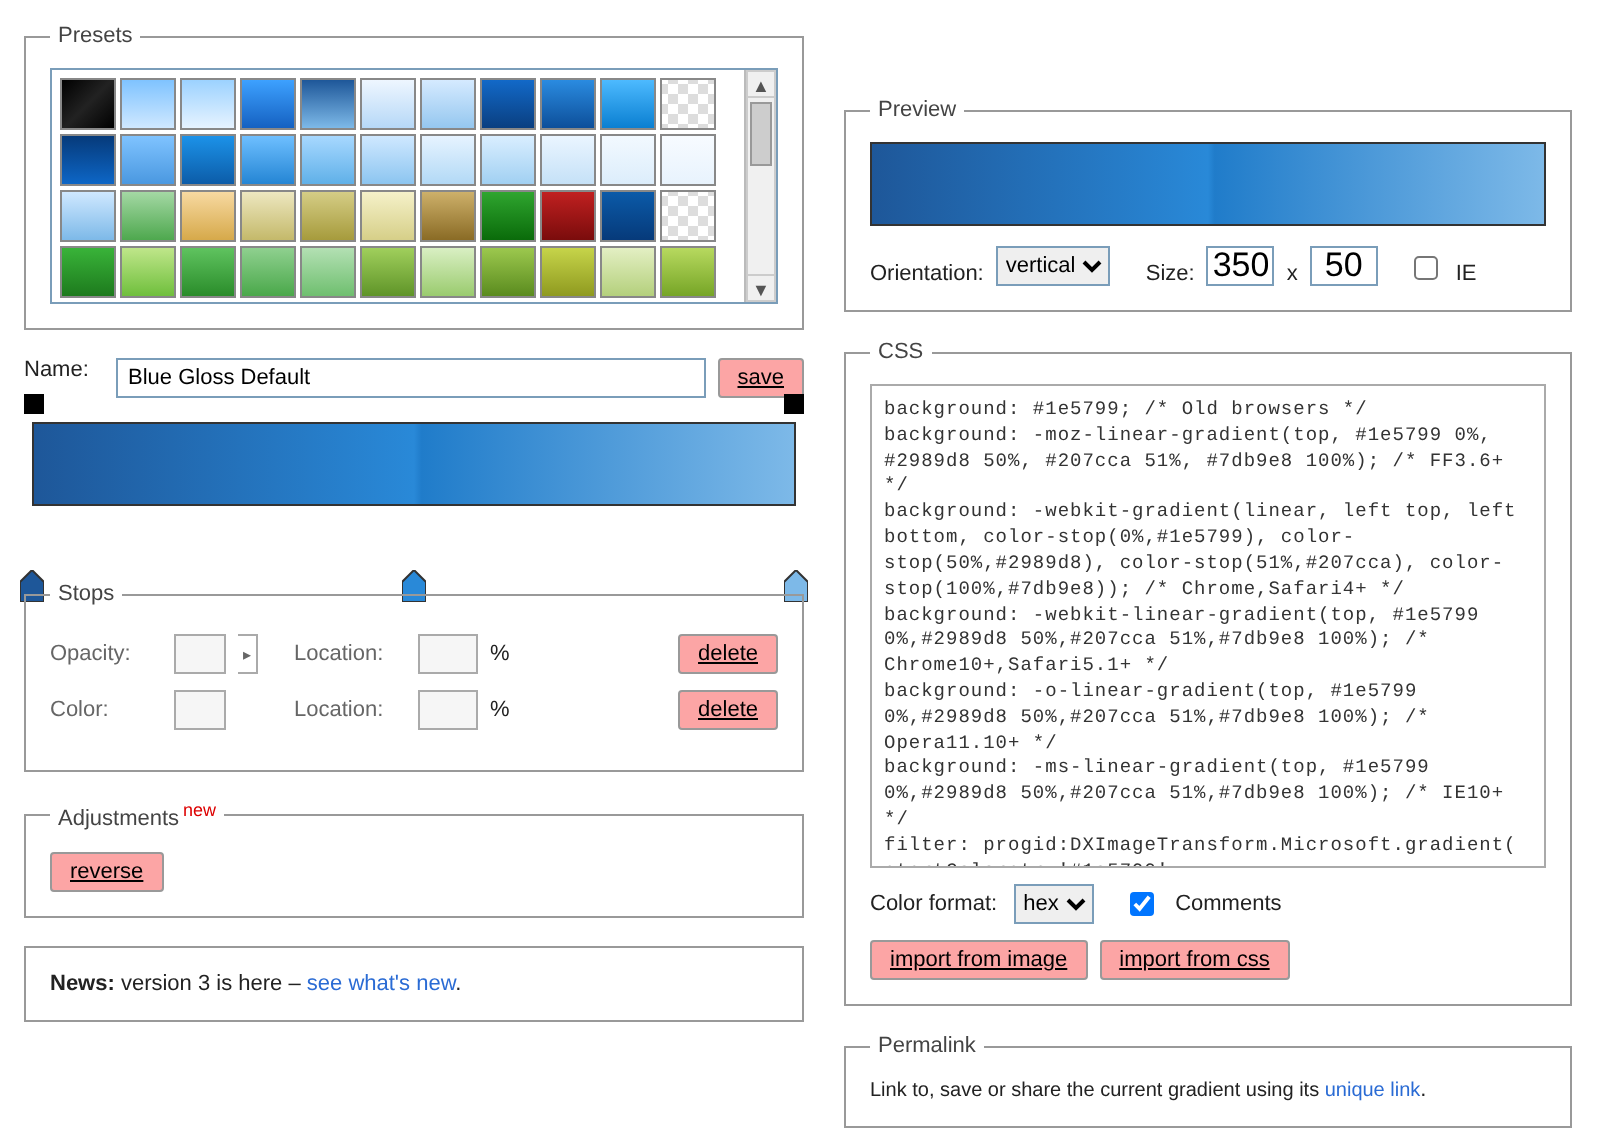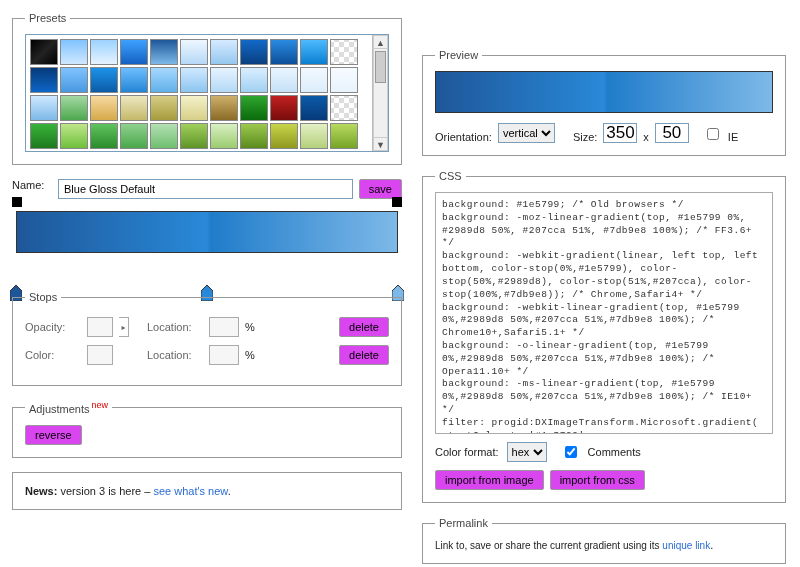--- a/index.html
+++ b/index.html
@@ -12,21 +12,21 @@
 .presets-scroll { border:1px solid #7a9db9; background:#fff; height:118px; display:flex; }
 .swatches { padding:4px; flex:1; display:grid; grid-template-columns:repeat(11,28px); grid-auto-rows:26px; gap:2px; }
 .sw { border:1px solid #888; cursor:pointer; }
 .sb { width:16px; border-left:1px solid #bbb; display:flex; flex-direction:column; background:#efefef; }
 .sb .arrow { height:14px; text-align:center; font-size:9px; line-height:14px; color:#555; background:#f0f0f0; border:1px solid #ccc; }
 .sb .track { flex:1; background:#f0f0f0; border-left:1px solid #ccc; border-right:1px solid #ccc; position:relative; }
 .sb .thumb { position:absolute; left:1px; right:1px; top:2px; height:32px; background:#cdcdcd; border:1px solid #999; }
 .name-row { display:flex; align-items:flex-start; gap:6px; margin:8px 0 6px 0; }
 .name-row label { width:40px; }
 .name-input { flex:1; border:1px solid #7a9db9; padding:3px 5px; font-family:inherit; font-size:11px; height:20px; }
-.btn { border:1px solid #999; background:#d946ef; padding:3px 9px; font-family:inherit; font-size:11px; cursor:pointer; border-radius:2px; }
+.btn { border:1px solid #999; background:#fca5a5; padding:3px 9px; font-family:inherit; font-size:11px; cursor:pointer; border-radius:2px;text-decoration:underline; }
 .grad-edit { margin:6px 0 12px 0; position:relative; padding:6px 4px 26px 4px; }
 .grad-bar { height:42px; border:1px solid #333; background:linear-gradient(to right,#1e5799 0%,#2989d8 50%,#207cca 51%,#7db9e8 100%); position:relative; }
 .top-stop { width:10px; height:10px; background:#000; border:1px solid #000; position:absolute; top:-8px; }
 .bot-stop { width:12px; height:16px; position:absolute; bottom:-22px; }
 .bot-stop svg { display:block; }
 .stops-row { display:flex; align-items:center; gap:6px; margin:4px 0 8px 0; }
 .stops-row .lab { width:56px; color:#666; }
 .square-in { width:26px; height:20px; border:1px solid #aaa; background:#f6f6f6; }
 .spin { width:10px; height:20px; border:1px solid #aaa; border-left:none; font-size:8px; color:#666; display:flex; align-items:center; justify-content:center; }
 .loc-in { width:30px; height:20px; border:1px solid #aaa; background:#f6f6f6; }

